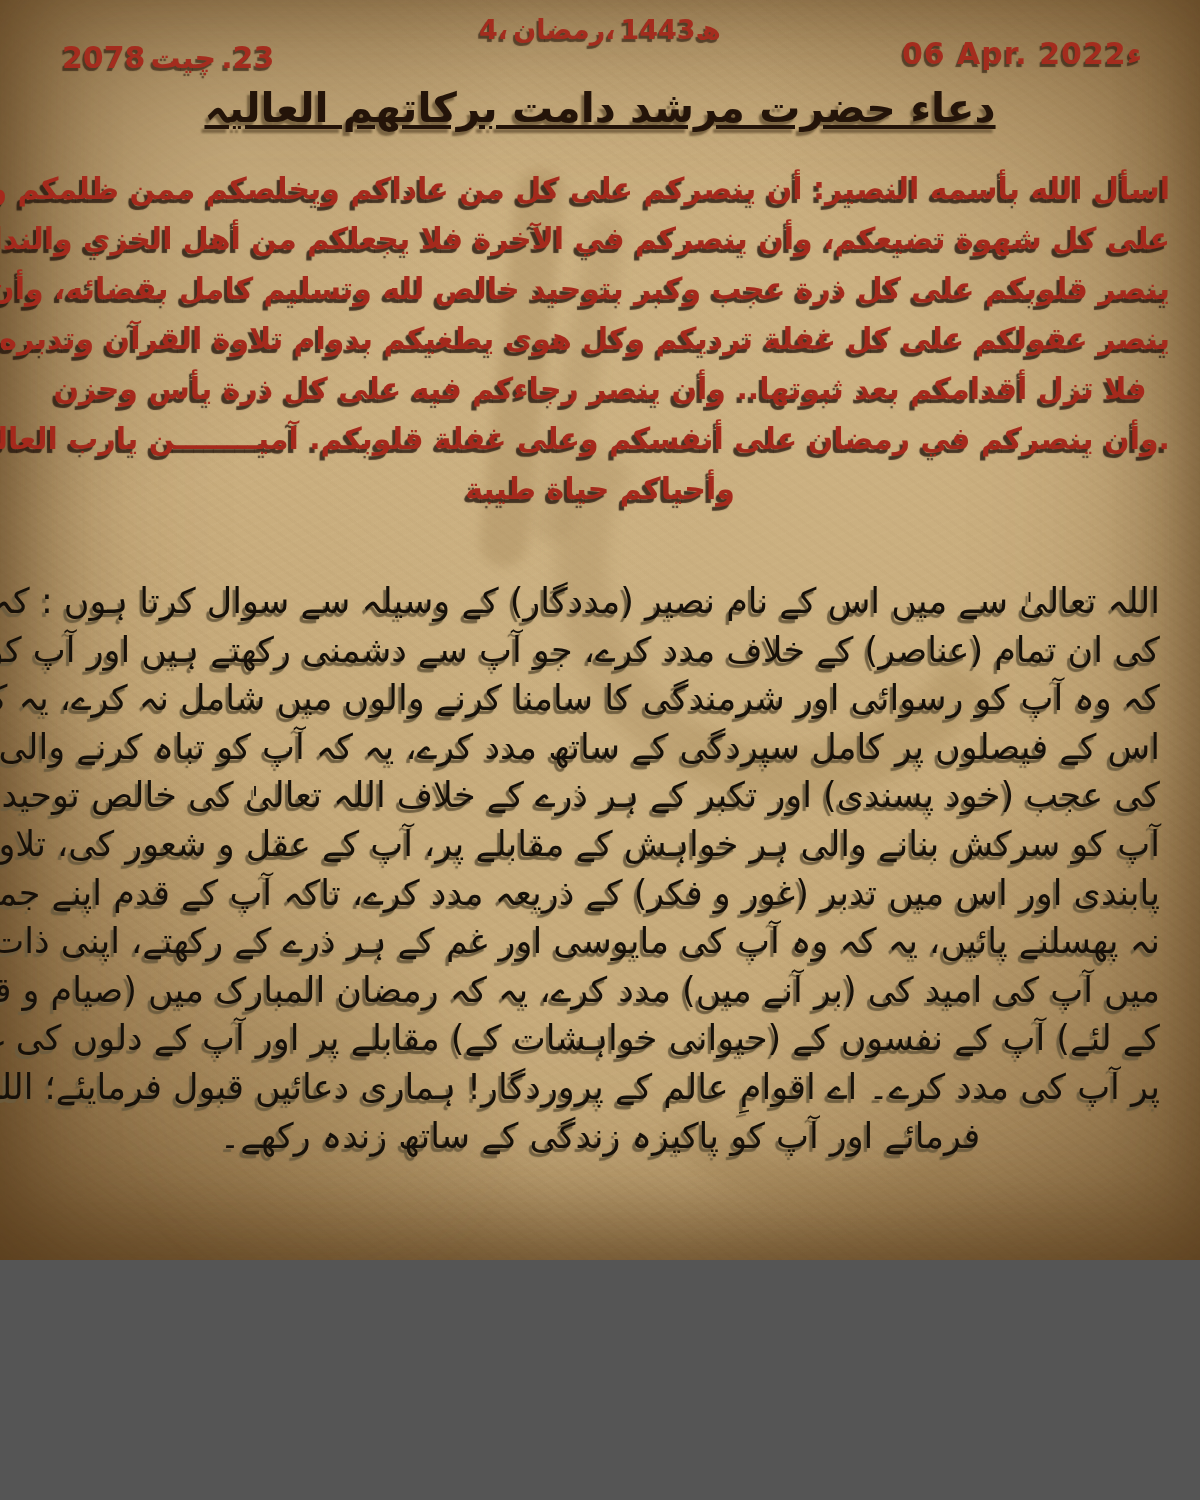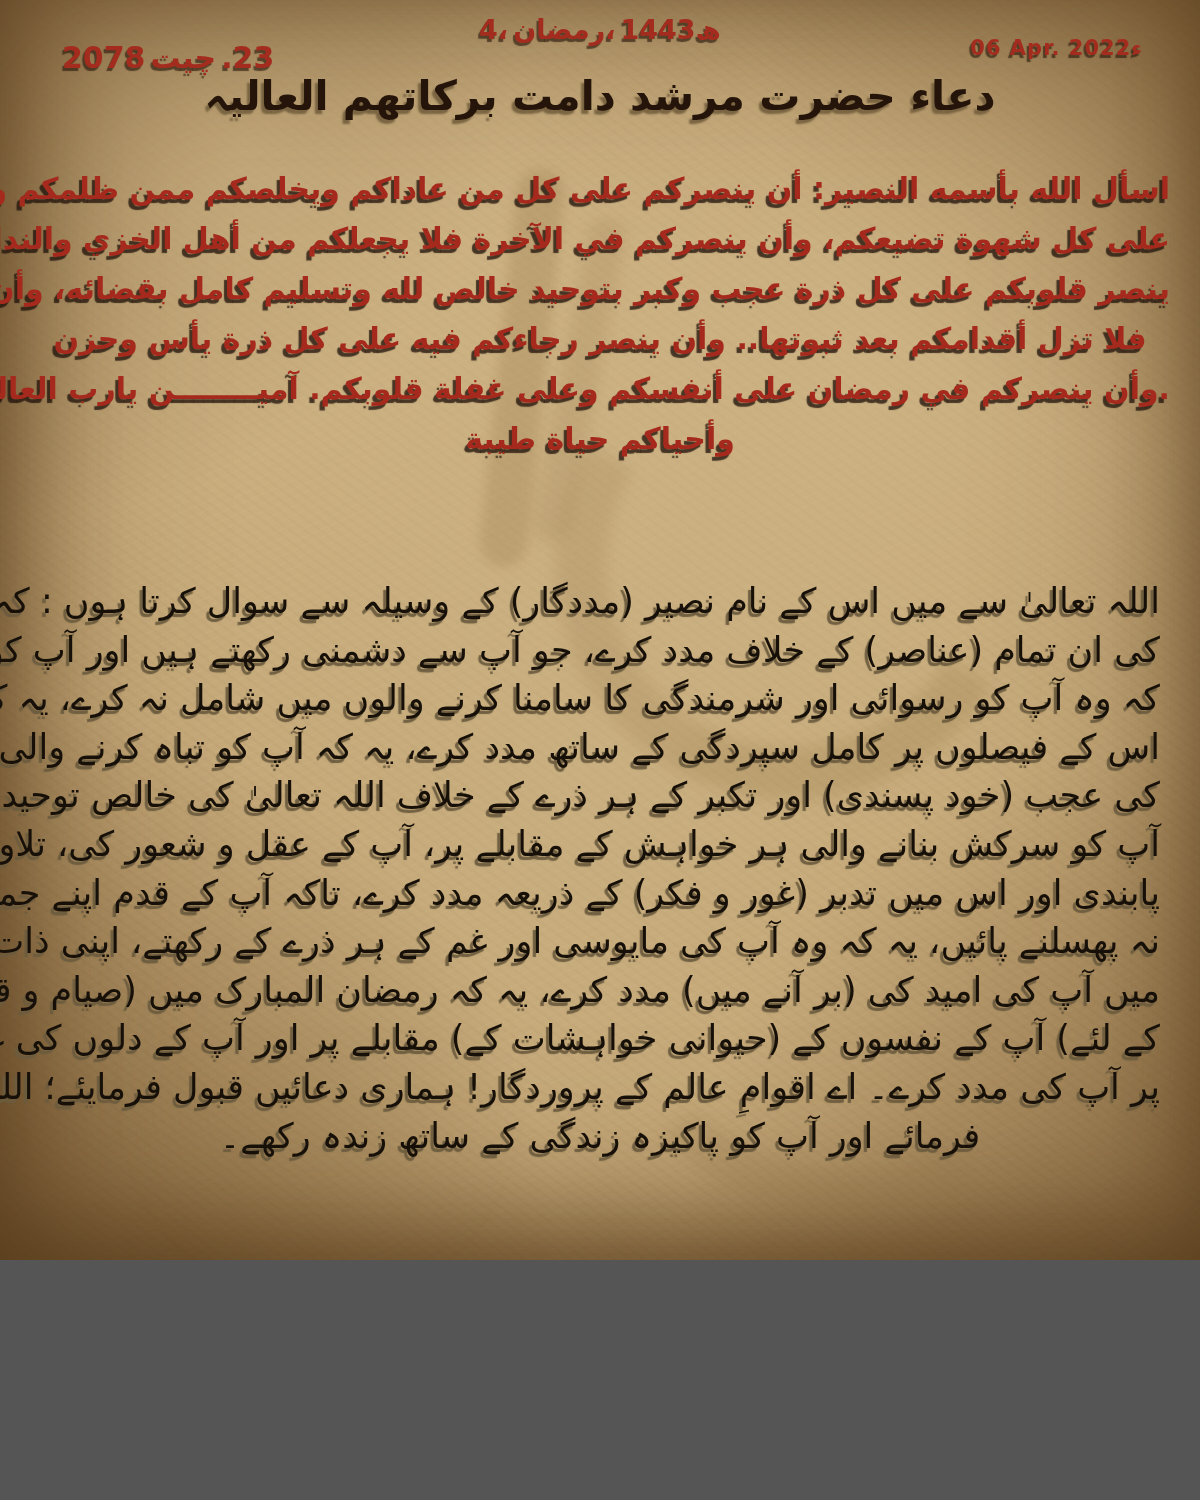--- a/index.html
+++ b/index.html
@@ -36,25 +36,25 @@
     border:46px solid rgba(0,0,0,0);border-bottom-color:rgba(146,117,70,0.20);
     transform:rotate(9deg);filter:blur(8px);box-sizing:border-box;}
   .wm-patch{left:120px;top:880px;width:400px;height:430px;border-radius:50%;
     background:radial-gradient(ellipse, rgba(150,122,75,0.18), transparent 70%);filter:blur(14px);}
   
   .date{position:absolute;display:flex;align-items:baseline;gap:5px;color:#a42c1e;
     font-weight:bold;z-index:2;text-shadow:-2px 3px 1px rgba(42,24,12,0.65);}
   .date span{direction:ltr;unicode-bidi:isolate;}
   .date-bikrami{left:62px;top:40px;font-size:30px;}
   .date-hijri{left:0;right:0;top:14px;justify-content:center;font-size:27px;}
-  .date-gregorian{right:58px;top:36px;font-size:21px;letter-spacing:1px;}
+  .date-gregorian{right:58px;top:36px;font-size:30px;letter-spacing:1px;}
   
-  .title{position:absolute;left:0;right:0;top:72px;margin:0;text-align:center;z-index:2;
+  .title{position:absolute;left:0;right:0;top:72px;margin:12px;text-align:center;z-index:2;
     font-size:41px;font-weight:bold;color:#241409;direction:rtl;
-    text-shadow:-3px 4px 2px rgba(118,97,63,0.95);}
+    text-shadow:-3px 4px 2px rgba(118,97,63,0.95);text-decoration:underline;}
   
   .arabic-block{position:absolute;left:30px;right:30px;top:164px;z-index:2;}
   .aline{height:50px;line-height:50px;text-align:center;direction:rtl;white-space:nowrap;
     font-size:30px;font-weight:bold;color:#a5291c;
     text-shadow:-3px 4px 1px rgba(32,18,10,0.78);}
   
   .urdu-block{position:absolute;left:40px;right:40px;top:577px;z-index:2;}
   .uline{height:48.6px;line-height:48.6px;text-align:center;direction:rtl;white-space:nowrap;
     font-size:35px;color:#161009;font-weight:500;
     text-shadow:-3px 4px 1px rgba(108,92,62,0.95);}
@@ -91,20 +91,21 @@
   <div class="date date-gregorian">
     <span>06 Apr. 2022ء</span>
   </div>
 
   <h1 class="title">دعاء حضرت مرشد دامت برکاتھم العالیہ</h1>
 
   <section class="arabic-block">
     <div class="aline">اسأل الله بأسمه النصير: أن ينصركم على كل من عاداكم ويخلصكم ممن ظلمكم وأن ينصركم</div>
     <div class="aline">على كل شهوة تضيعكم، وأن ينصركم في الآخرة فلا يجعلكم من أهل الخزي والندامة.. وأن</div>
     <div class="aline">ينصر قلوبكم على كل ذرة عجب وكبر بتوحيد خالص لله وتسليم كامل بقضائه، وأن</div>
+    <div class="aline">ينصر عقولكم على كل غفلة ترديكم وكل هوى يطغيكم بدوام تلاوة القرآن وتدبره</div>
     <div class="aline">فلا تزل أقدامكم بعد ثبوتها.. وأن ينصر رجاءكم فيه على كل ذرة يأس وحزن</div>
     <div class="aline">.وأن ينصركم في رمضان على أنفسكم وعلى غفلة قلوبكم. آميــــــــن يارب العالمين. حفظكم الله</div>
     <div class="aline">وأحياكم حياة طيبة</div>
   </section>
 
   <section class="urdu-block">
     <div class="uline">اللہ تعالیٰ سے میں اس کے نام نصیر (مددگار) کے وسیلہ سے سوال کرتا ہوں : کہ وہ آپ (احباب)</div>
     <div class="uline">کی ان تمام (عناصر) کے خلاف مدد کرے، جو آپ سے دشمنی رکھتے ہیں اور آپ کو ان سے</div>
     <div class="uline">کہ وہ آپ کو رسوائی اور شرمندگی کا سامنا کرنے والوں میں شامل نہ کرے، یہ کہ آپ کے دلوں</div>
     <div class="uline">اس کے فیصلوں پر کامل سپردگی کے ساتھ مدد کرے، یہ کہ آپ کو تباہ کرنے والی ہر غفلت اور</div>

